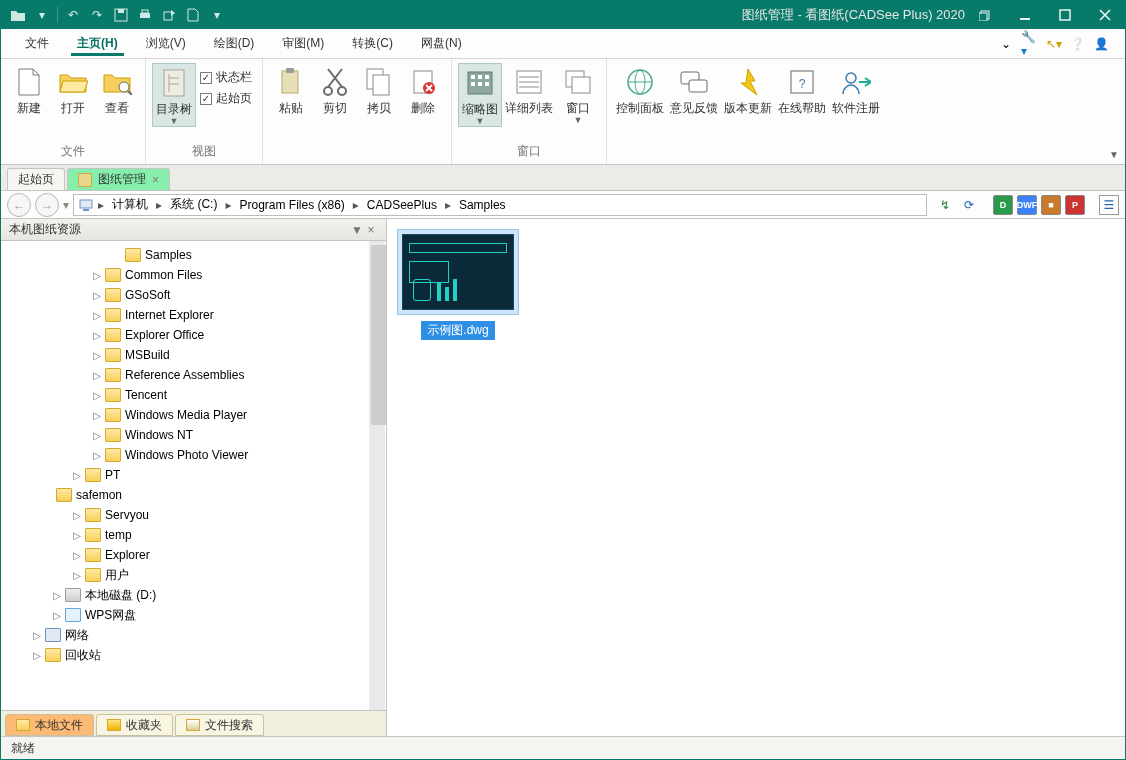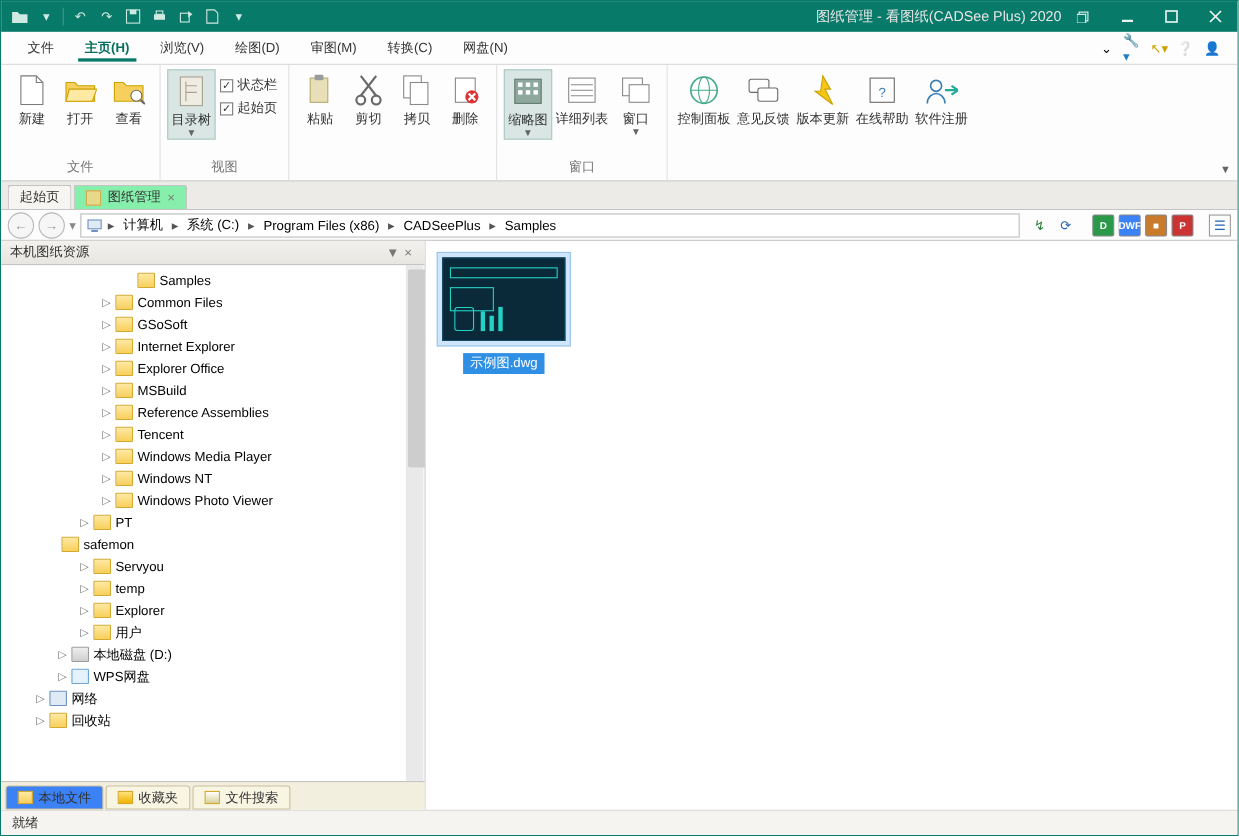--- a/index.html
+++ b/index.html
@@ -69,21 +69,21 @@
 .tree .node .fico.drive { background:linear-gradient(#eee,#cfcfcf); border-color:#9c9c9c;}
 .tree .node .fico.cloud { background:#e5f1fb; border-color:#6aa6d6;}
 .tree .node .fico.net { background:#dfeaf5; border-color:#6f93c2;}
 .tree .node .fico.cp { background:#eef6ff; border-color:#7aa9d8;}
 .tree .node .lbl { color:#000;}
 .tree-scroll-thumb { position:absolute; right:1px; top:0; width:16px; background:#e9e9e9; height:100%;}
 .tree-scroll-thumb .thumb{ position:absolute; left:2px; right:2px; top:4px; height:180px; background:#cdcdcd; border-radius:2px;}
 
 .sidetabs { height:26px; background:#f3efdf; border-top:1px solid #c4c4c4; display:flex; align-items:flex-end; padding:0 4px;}
 .sidetabs .stab { height:22px; border:1px solid #c8c0a0; background:#f9f5e3; border-radius:3px 3px 0 0; padding:2px 10px; display:flex; align-items:center; gap:5px; margin-right:2px; cursor:pointer; color:#333;}
-.sidetabs .stab.active{ background:#3b82f6;}
+.sidetabs .stab.active{ background:#fdba74;}
 .sidetabs .stab .sico{ width:14px; height:12px; background:linear-gradient(#ffe9a3,#f7cf5c); border:1px solid #d3a92e;}
 
 .content { flex:1; background:#fff; padding:10px; display:flex; align-items:flex-start; gap:16px;}
 .thumb { width:122px; display:flex; flex-direction:column; align-items:center;}
 .thumb .frame { width:122px; height:86px; border:1px solid #9ac3e9; padding:4px; background:#d8ecff;}
 .thumb .frame.sel { background:#cfe5fb;}
 .thumb .inner { width:100%; height:100%; background:#0a2a3a; border:1px solid #114a67; position:relative; overflow:hidden;}
 .thumb .inner .l1{position:absolute; left:6px; right:6px; top:8px; height:10px; border:1px solid #25d0c4;}
 .thumb .inner .l2{position:absolute; left:6px; top:26px; width:40px; height:22px; border:1px solid #25d0c4;}
 .thumb .inner .l3{position:absolute; left:10px; bottom:8px; width:18px; height:22px; border:1px solid #25d0c4; border-radius:3px;}

